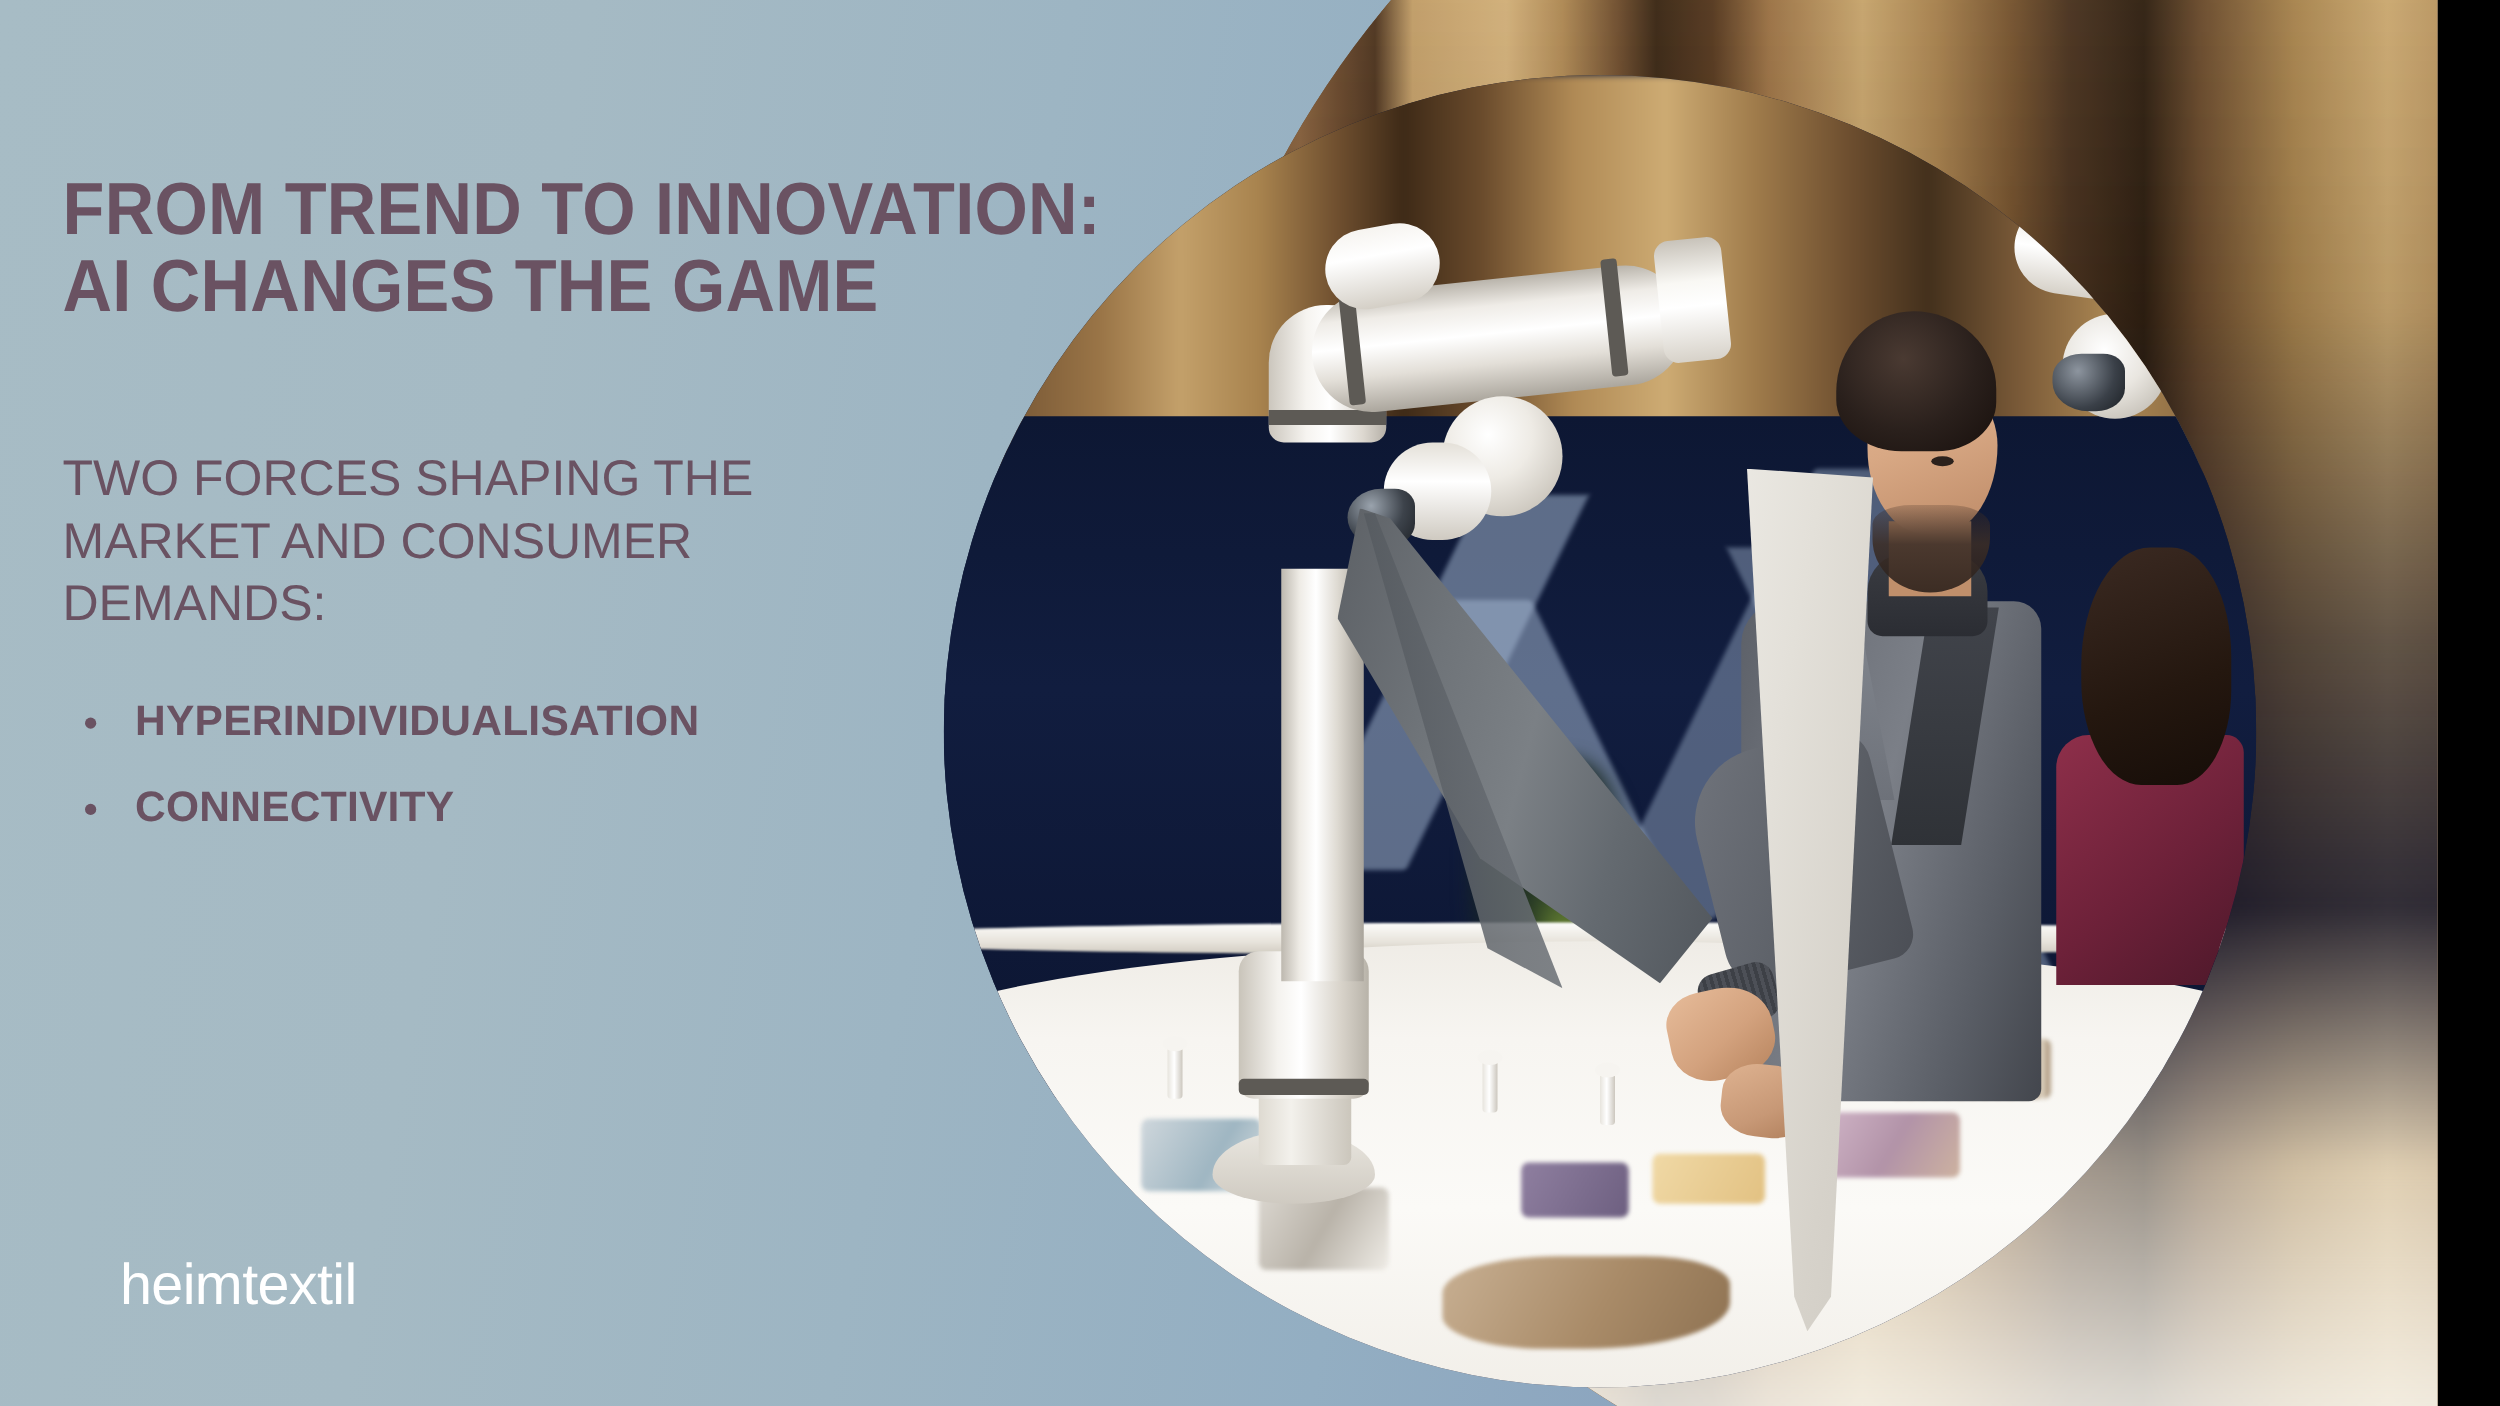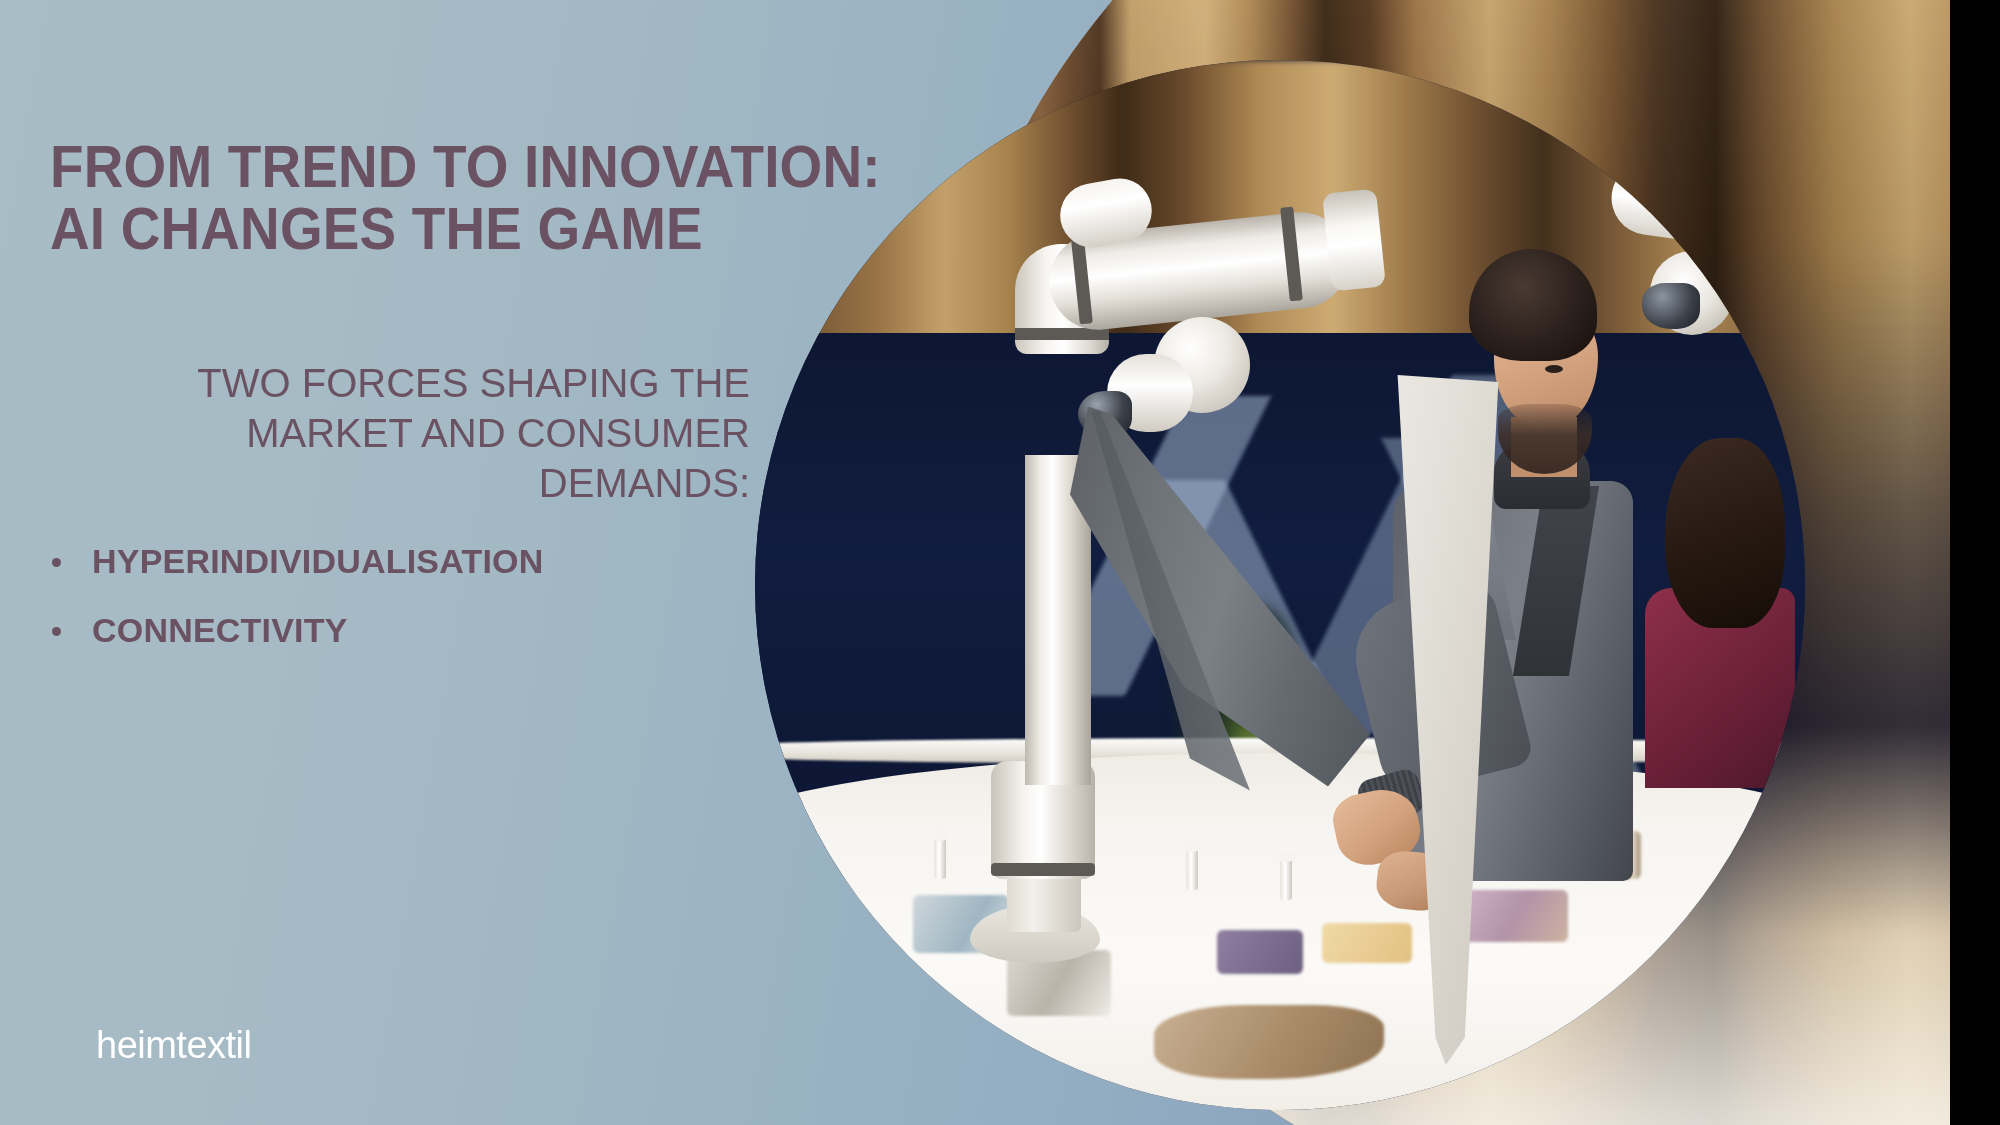--- a/index.html
+++ b/index.html
@@ -471,29 +471,28 @@
   .subtitle {
     position: absolute;
     left: 50px;
     top: 318px;
     width: 700px;
     font-weight: 400;
     font-size: 40px;
     line-height: 1.25;
     color: #6a5262;
     white-space: pre-line;
-    text-align: right;
   }
   .bullets {
     position: absolute;
     left: 44px;
     top: 540px;
     width: 760px;
     list-style: none;
-    margin: 0;
+    margin: 16px;
     padding: 0;
   }
   .bullets li {
     position: relative;
     padding-left: 48px;
     margin-bottom: 26px;
     font-weight: 700;
     font-size: 34px;
     line-height: 1.25;
     letter-spacing: 0.2px;
@@ -505,22 +504,22 @@
     left: 8px;
     top: 18px;
     width: 9px;
     height: 9px;
     border-radius: 50%;
     background: #6a5262;
   }
   .logo {
     position: absolute;
     left: 96px;
-    top: 1024px;
-    font-size: 38px;
+    top: 1000px;
+    font-size: 46px;
     font-weight: 500;
     letter-spacing: -0.5px;
     color: #ffffff;
   }
 </style>
 </head>
 <body>
 
 <div id="slide">
 

